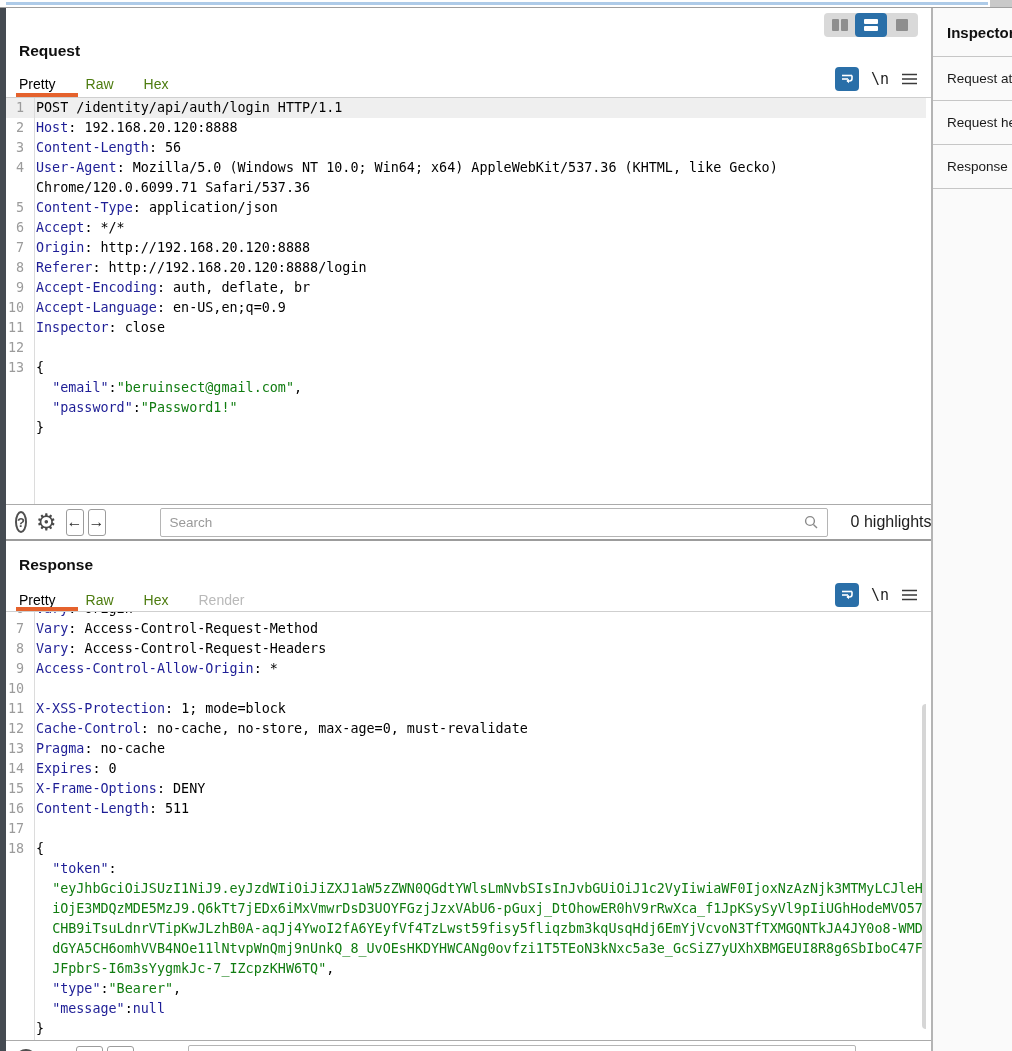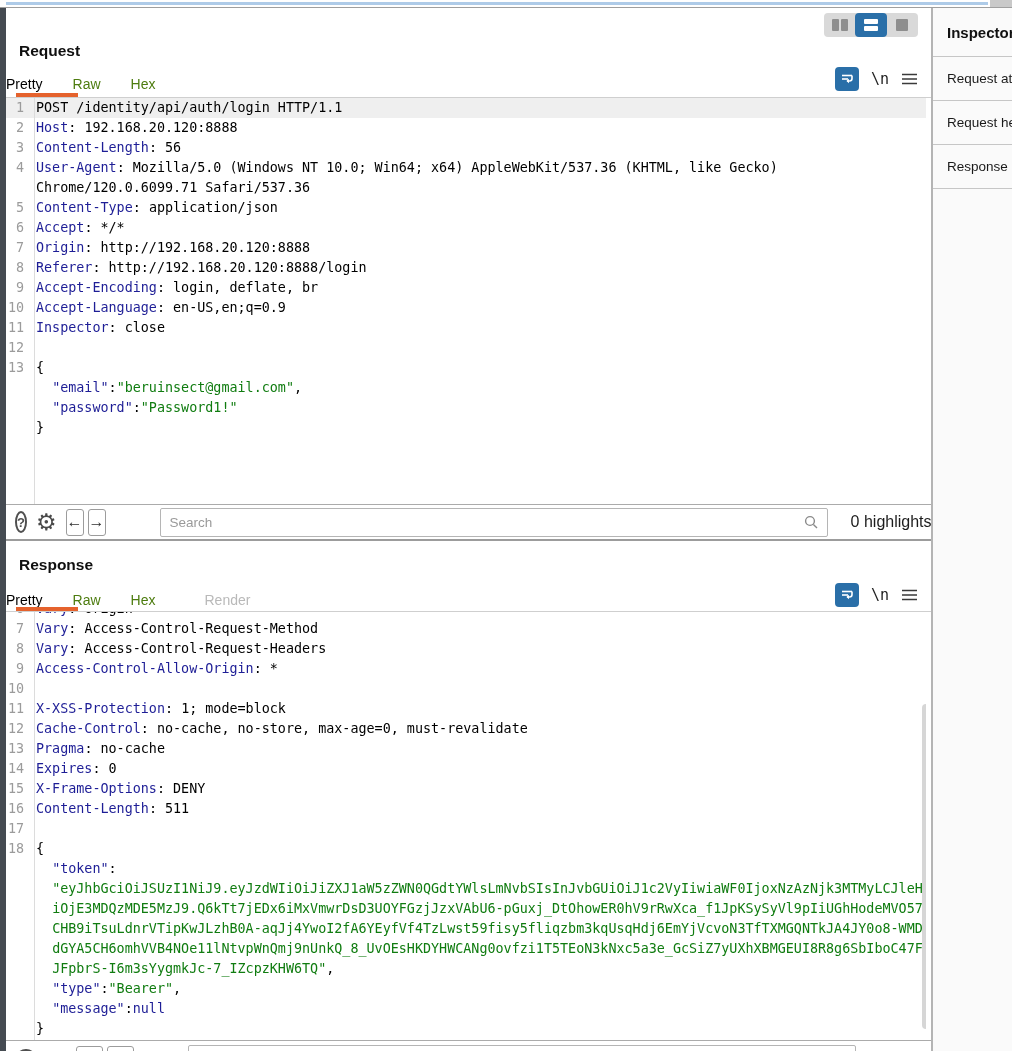--- a/index.html
+++ b/index.html
@@ -25,24 +25,24 @@
   .layout-toggle { position:absolute; left:818px; top:5px; width:94px; height:24px; background:#d9d9d9;
                    border-radius:4px; display:flex; }
   .lt-cell { flex:1; display:flex; align-items:center; justify-content:center; gap:2px; border-radius:4px; }
   .lt-cell.sel { background:#2a6fa8; }
   .lt-col { width:7px; height:12px; background:#8e8e8e; border-radius:1px; }
   .lt-rowbar { width:14px; height:5px; background:#fff; border-radius:1px; }
   .lt-rows { display:flex; flex-direction:column; gap:2px; }
   .lt-single { width:12px; height:12px; background:#8e8e8e; border-radius:1px; }
 
   
-  .tabrow { position:absolute; left:0; right:4px; height:28px; display:flex; align-items:center; }
+  .tabrow { position:absolute; left:0; right:4px; height:28px; display:flex; align-items:center; padding-left:13px; }
   .tab { margin-right:30px; font-size:14px; color:#4d7c0f; }
   .tab.active { color:#000; }
-  .tab.disabled { color:#b9b9b9;margin-left:19px; }
+  .tab.disabled { color:#b9b9b9; }
   .tab-underline { position:absolute; left:10px; width:62px; height:4px; background:#e5622d; }
   .tabs-sep { position:absolute; left:0; right:0; height:1px; background:#cfcfcf; }
 
   .icon-group { position:absolute; right:13px; display:flex; align-items:center; gap:12px; height:24px; }
   .wrap-btn { width:24px; height:24px; background:#2a6fa8; border-radius:4px; display:flex; align-items:center; justify-content:center; }
   .nl-label { font-size:15px; color:#1d1d1d; font-family:"DejaVu Sans Mono",monospace; }
 
   
   .code-area { position:absolute; left:0; width:920px; overflow:hidden; }
   .gutter-line { position:absolute; left:28px; top:0; bottom:0; width:1px; background:#dcdcdc; }
@@ -160,21 +160,21 @@
           <div class="crow">
             <span class="lnum">7</span>
             <span class="lcode"><span class="tk-k">Origin</span><span class="tk-p">: </span><span class="tk-v">http://192.168.20.120:8888</span></span>
           </div>
           <div class="crow">
             <span class="lnum">8</span>
             <span class="lcode"><span class="tk-k">Referer</span><span class="tk-p">: </span><span class="tk-v">http://192.168.20.120:8888/login</span></span>
           </div>
           <div class="crow">
             <span class="lnum">9</span>
-            <span class="lcode"><span class="tk-k">Accept-Encoding</span><span class="tk-p">: </span><span class="tk-v">login, deflate, br</span></span>
+            <span class="lcode"><span class="tk-k">Accept-Encoding</span><span class="tk-p">: </span><span class="tk-v">auth, deflate, br</span></span>
           </div>
           <div class="crow">
             <span class="lnum">10</span>
             <span class="lcode"><span class="tk-k">Accept-Language</span><span class="tk-p">: </span><span class="tk-v">en-US,en;q=0.9</span></span>
           </div>
           <div class="crow">
             <span class="lnum">11</span>
             <span class="lcode"><span class="tk-k">Inspector</span><span class="tk-p">: </span><span class="tk-v">close</span></span>
           </div>
           <div class="crow">

